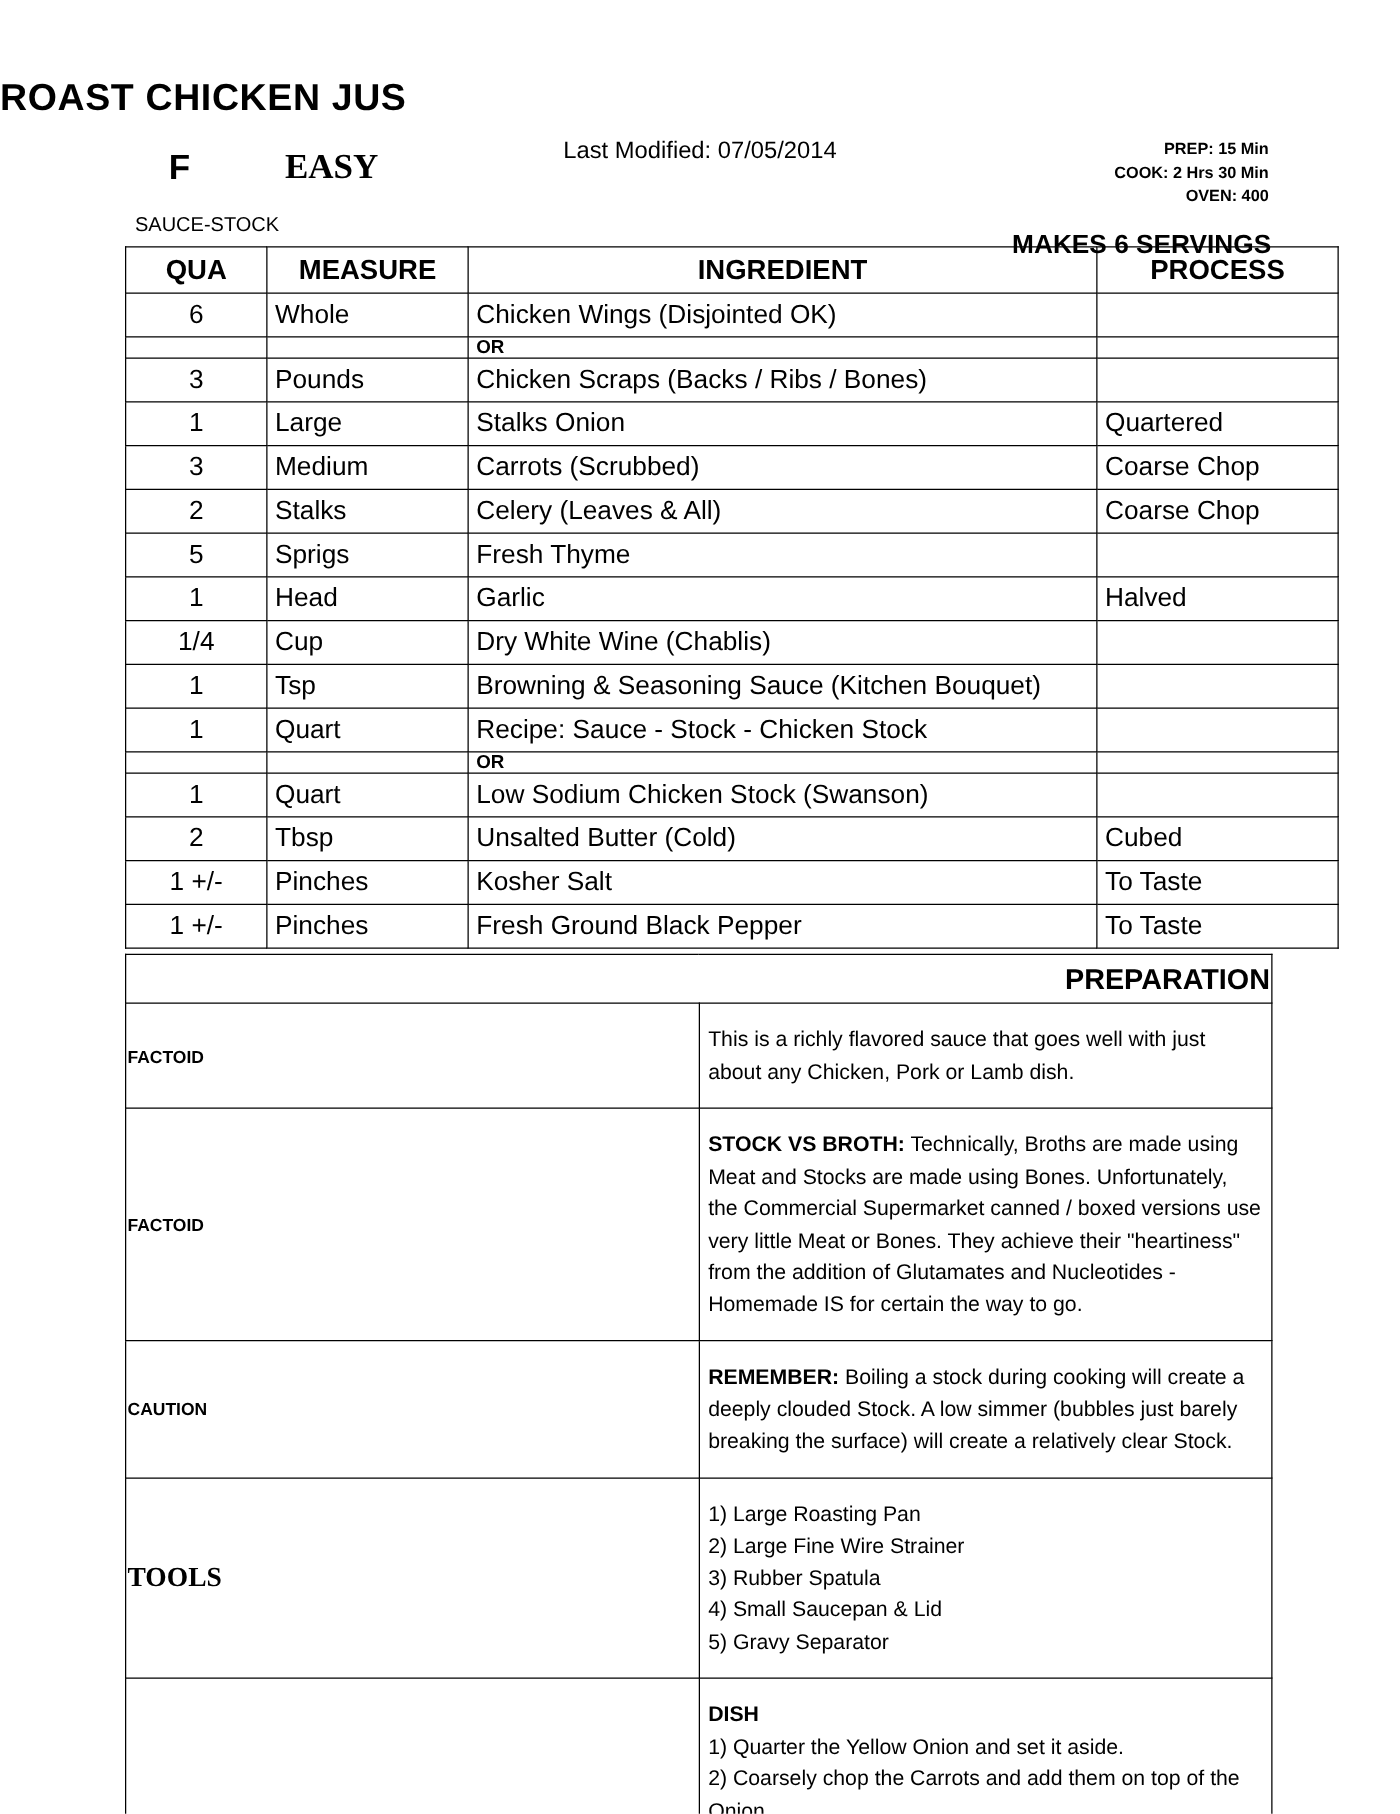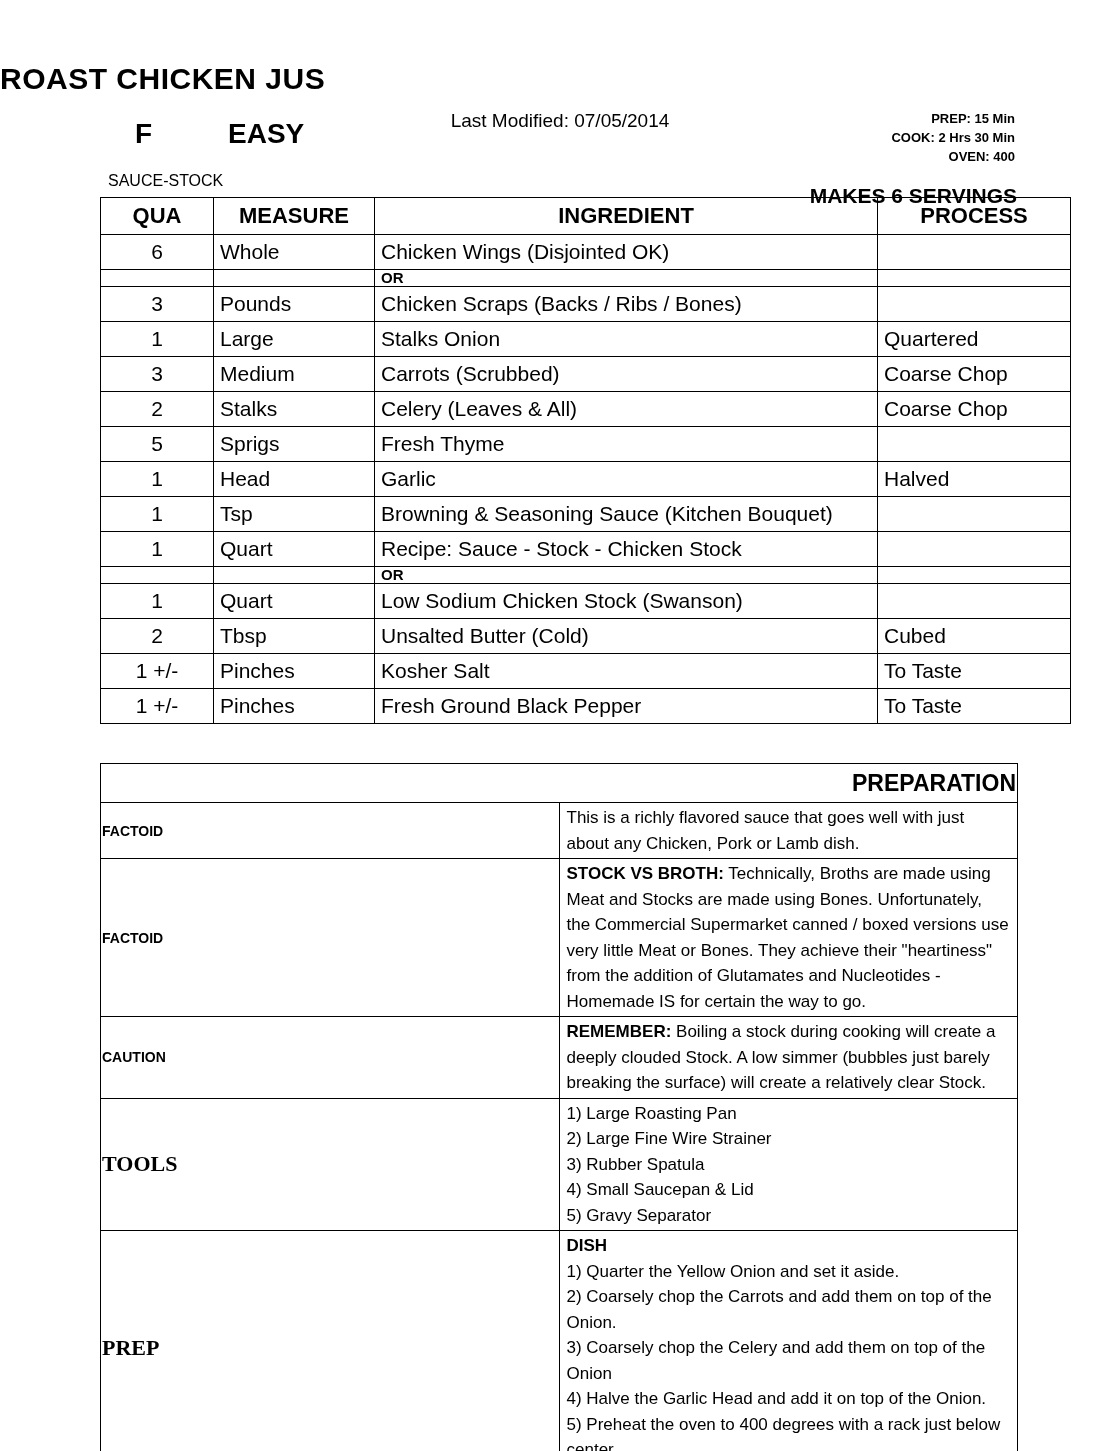--- a/index.html
+++ b/index.html
@@ -51,20 +51,21 @@
     top: 118px;
     font-size: 28px;
     font-weight: bold;
   }
   .difficulty-label {
     position: absolute;
     left: 228px;
     top: 118px;
     font-size: 28px;
     font-weight: bold;
+    font-family: Liberation Serif, serif;
   }
   .timings {
     position: absolute;
     right: 105px;
     top: 110px;
     text-align: right;
     font-size: 13px;
     line-height: 1.45;
     font-weight: bold;
   }
@@ -152,21 +153,21 @@
     font-size: 14px;
     font-weight: bold;
   }
   td.tag.big {
     font-size: 22px;
     font-family: Liberation Serif, serif;
   }
   td.body {
     font-size: 17px;
     line-height: 1.50;
-    padding: 2px 7px;
+    padding: 16px 7px;
   }
   td.body b { font-weight: bold; }
   .list-line { white-space: pre-line; }
 </style>
 </head>
 <body>
 
 <div class="page">
 
   <div class="header">
@@ -235,20 +236,26 @@
           <td class="col-ingr">Fresh Thyme</td>
           <td class="col-proc"></td>
         </tr>
         <tr>
           <td class="col-qua">1</td>
           <td class="col-meas">Head</td>
           <td class="col-ingr">Garlic</td>
           <td class="col-proc">Halved</td>
         </tr>
         <tr>
+          <td class="col-qua">1/4</td>
+          <td class="col-meas">Cup</td>
+          <td class="col-ingr">Dry White Wine (Chablis)</td>
+          <td class="col-proc"></td>
+        </tr>
+        <tr>
           <td class="col-qua">1</td>
           <td class="col-meas">Tsp</td>
           <td class="col-ingr">Browning &amp; Seasoning Sauce (Kitchen Bouquet)</td>
           <td class="col-proc"></td>
         </tr>
         <tr>
           <td class="col-qua">1</td>
           <td class="col-meas">Quart</td>
           <td class="col-ingr">Recipe: Sauce - Stock - Chicken Stock</td>
           <td class="col-proc"></td>

